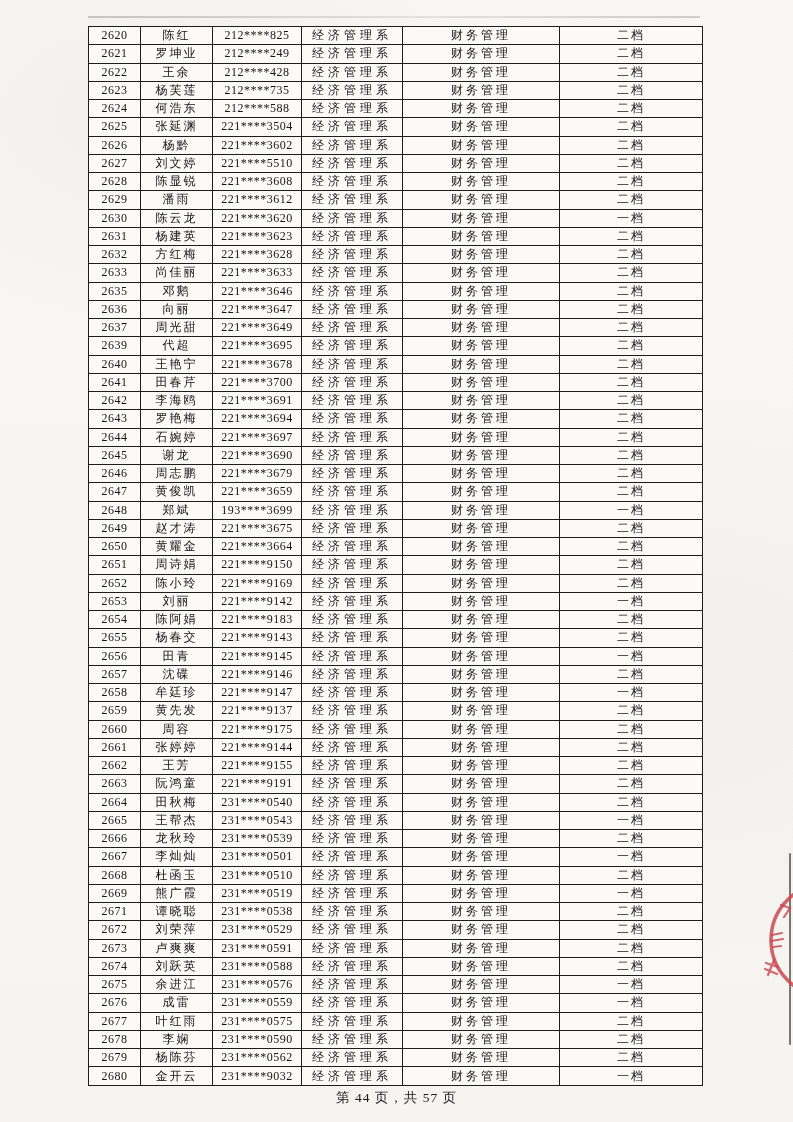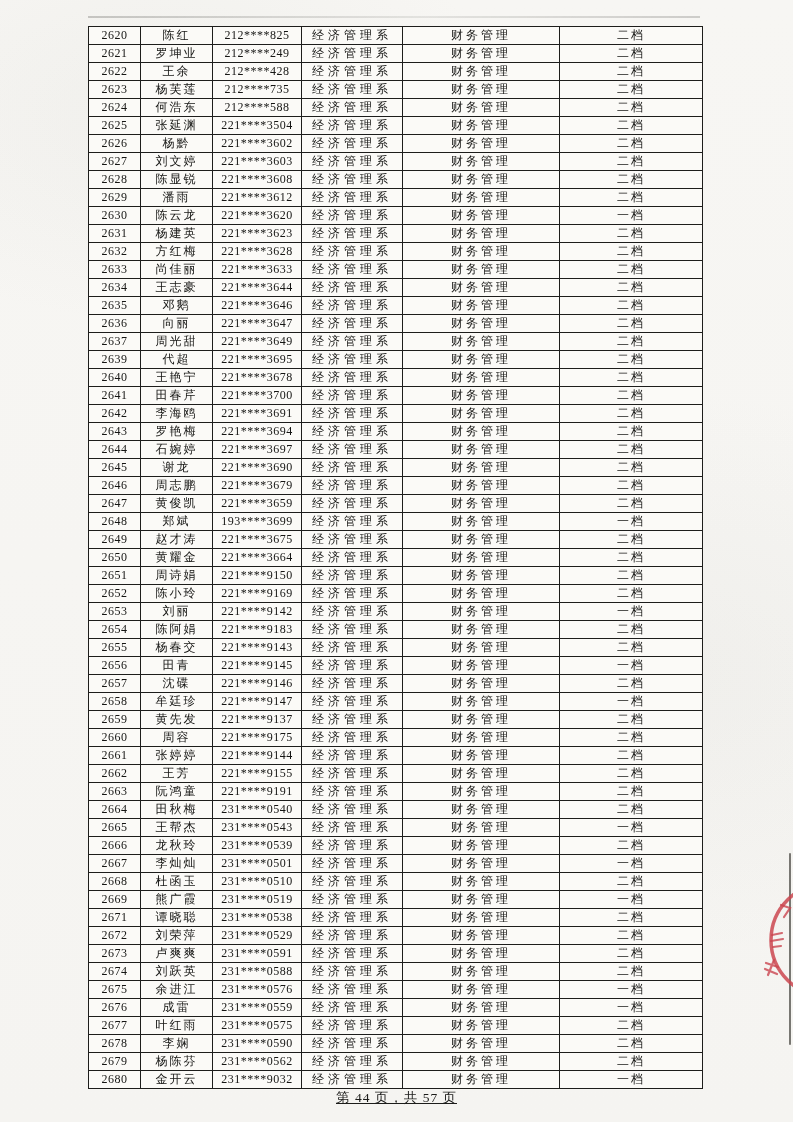--- a/index.html
+++ b/index.html
@@ -34,21 +34,21 @@
     padding:0;overflow:hidden;white-space:nowrap;
   }
   td.c0{letter-spacing:.5px;}
   td.c1{letter-spacing:2px;}
   td.c2{letter-spacing:.5px;}
   td.c3{letter-spacing:4px;}
   td.c4{letter-spacing:3px;}
   td.c5{letter-spacing:2px;}
   .footer{
     position:absolute;left:0;top:1089px;width:793px;
-    text-align:center;font-size:13.5px;color:#1c1c1a;letter-spacing:1px;text-decoration:underline;
+    text-align:center;font-size:13.5px;color:#1c1c1a;letter-spacing:1px;
   }
   
   .scan-line{
     position:absolute;left:789px;top:853px;width:2px;height:192px;
     background:#54534e;opacity:.78;border-radius:1px;
   }
   .seal{
     position:absolute;left:760px;top:865px;width:33px;height:160px;
   }
 </style>
@@ -121,21 +121,21 @@
           <td class="c0">2626</td>
           <td class="c1">杨黔</td>
           <td class="c2">221****3602</td>
           <td class="c3">经济管理系</td>
           <td class="c4">财务管理</td>
           <td class="c5">二档</td>
         </tr>
         <tr>
           <td class="c0">2627</td>
           <td class="c1">刘文婷</td>
-          <td class="c2">221****3603</td>
+          <td class="c2">221****5510</td>
           <td class="c3">经济管理系</td>
           <td class="c4">财务管理</td>
           <td class="c5">二档</td>
         </tr>
         <tr>
           <td class="c0">2628</td>
           <td class="c1">陈显锐</td>
           <td class="c2">221****3608</td>
           <td class="c3">经济管理系</td>
           <td class="c4">财务管理</td>
@@ -170,28 +170,20 @@
           <td class="c1">方红梅</td>
           <td class="c2">221****3628</td>
           <td class="c3">经济管理系</td>
           <td class="c4">财务管理</td>
           <td class="c5">二档</td>
         </tr>
         <tr>
           <td class="c0">2633</td>
           <td class="c1">尚佳丽</td>
           <td class="c2">221****3633</td>
-          <td class="c3">经济管理系</td>
-          <td class="c4">财务管理</td>
-          <td class="c5">二档</td>
-        </tr>
-        <tr>
-          <td class="c0">2634</td>
-          <td class="c1">王志豪</td>
-          <td class="c2">221****3644</td>
           <td class="c3">经济管理系</td>
           <td class="c4">财务管理</td>
           <td class="c5">二档</td>
         </tr>
         <tr>
           <td class="c0">2635</td>
           <td class="c1">邓鹅</td>
           <td class="c2">221****3646</td>
           <td class="c3">经济管理系</td>
           <td class="c4">财务管理</td>

